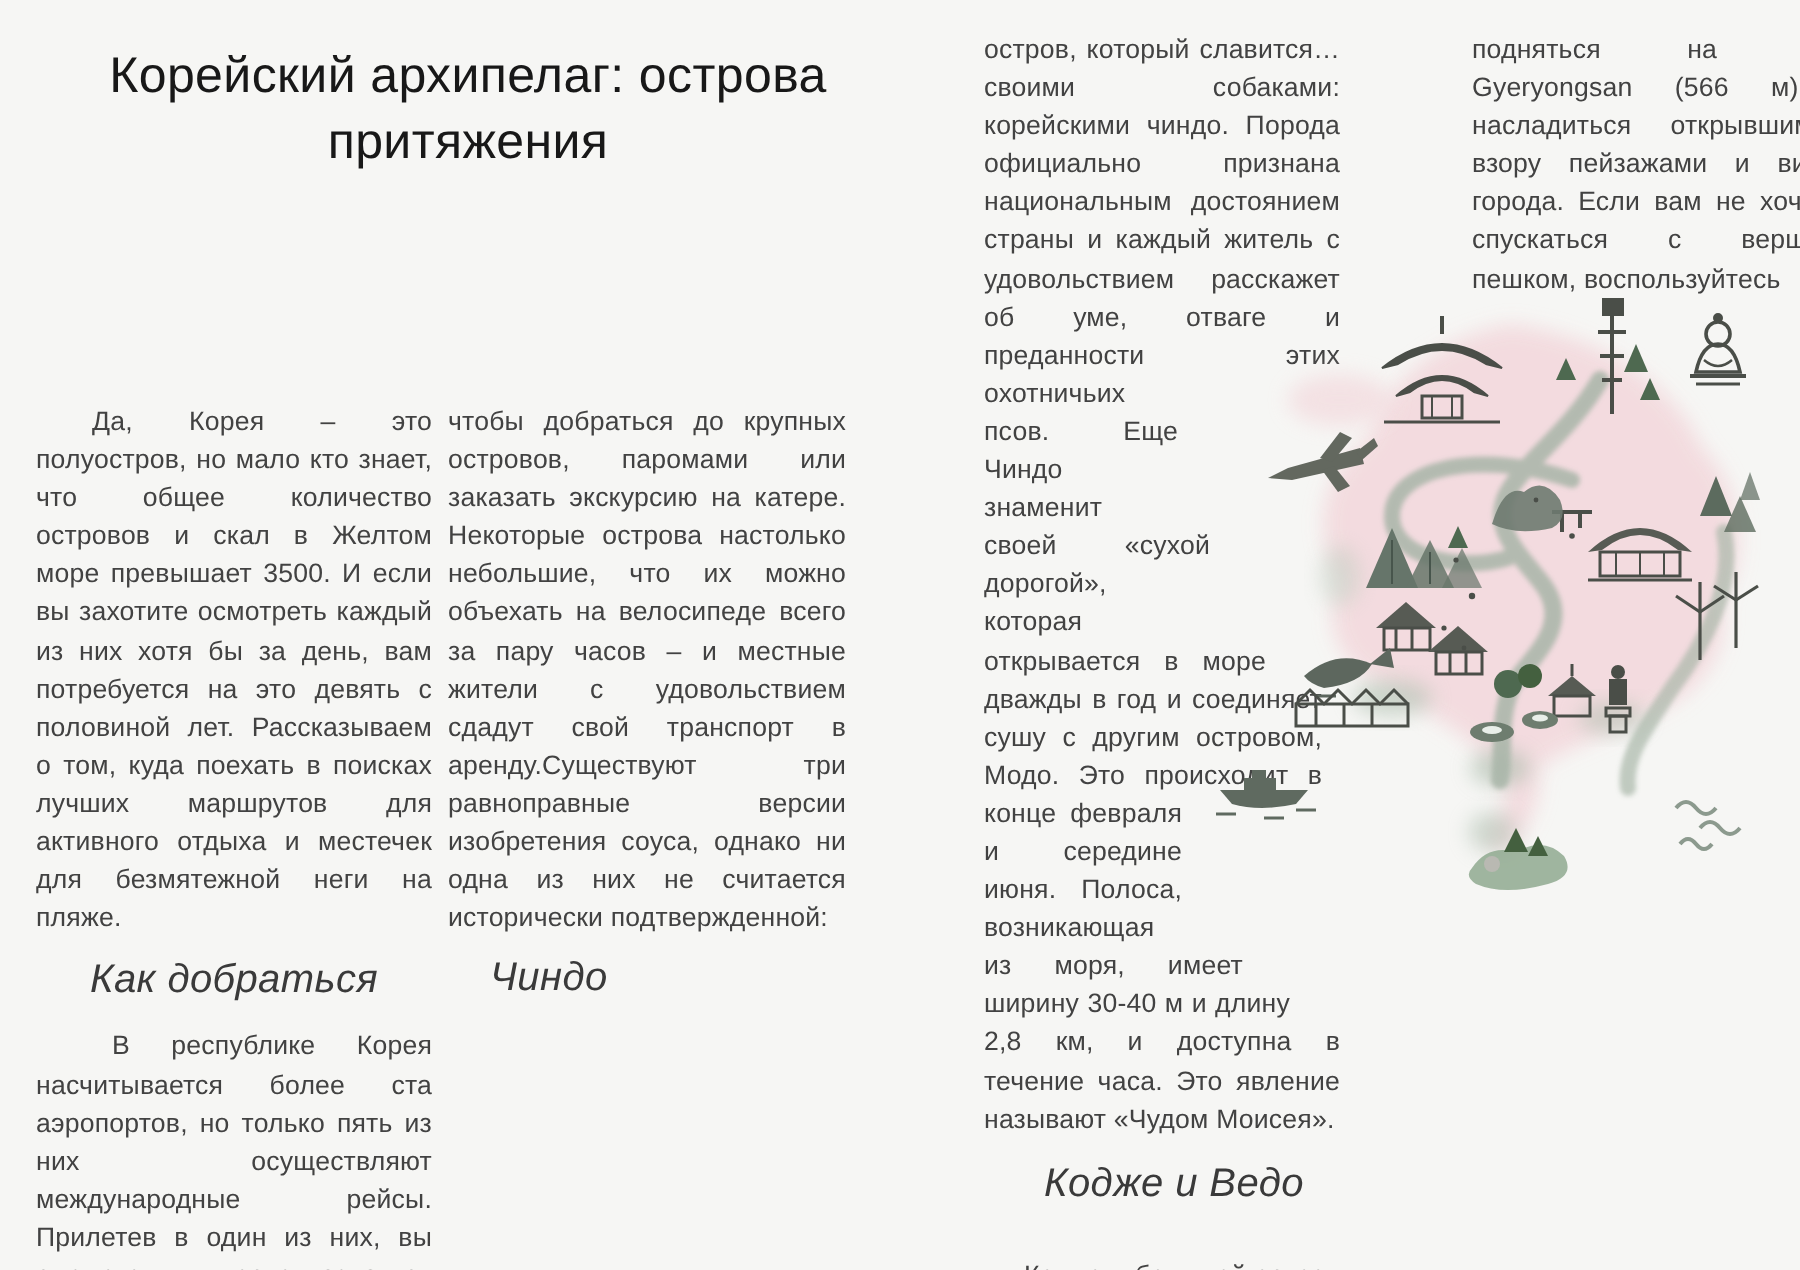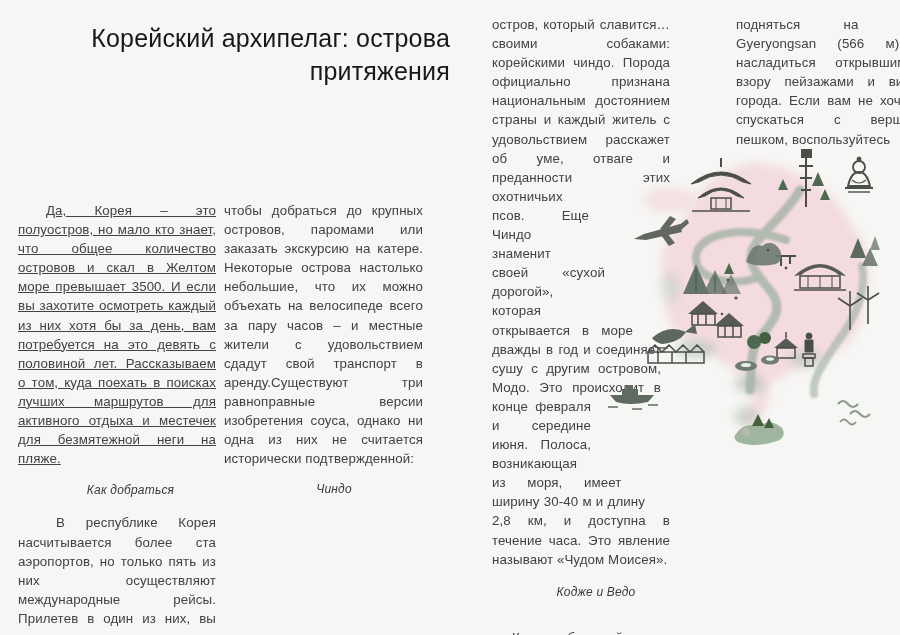--- a/index.html
+++ b/index.html
@@ -5,38 +5,38 @@
   html,body { margin:0; padding:0; background:#f5f5f3; }
   .page {
     position:relative; width:900px; height:635px; overflow:hidden;
     background:#f6f6f4;
     font-family:"Liberation Sans", sans-serif;
     color:#424242;
   }
   .title {
     position:absolute; left:18px; top:22px; width:432px; margin:0;
     font-size:25px; line-height:33px; font-weight:500; letter-spacing:.2px;
-    color:#181818; text-align:right;
+    color:#181818; text-align:center;
   }
   .col {
     position:absolute; font-size:13.3px; line-height:19.1px;
     text-align:justify; letter-spacing:.1px; hyphens:auto;
   }
   .col p { margin:0; }
   .c1 { left:18px;  top:201px; width:198px; }
   .c2 { left:224px; top:201px; width:199px; }
   .c3 { left:492px; top:15px;  width:178px; height:575px; }
   .c4a{ left:736px; top:15px;  width:192px; }
   .c4b{ left:696px; top:492px; width:192px; }
   .ti20 { text-indent:20px; }
-  .ti28 { text-indent:28px;text-decoration:underline; }
+  .ti28 { text-indent:28px; }
   .ti38 { text-indent:38px; }
   .h {
-    font-style:italic; font-weight:500; font-size:12px; color:#3a3a3a;
-    text-align:center; letter-spacing:.2px;
+    font-style:italic; font-weight:500; font-size:20px; color:#3a3a3a;
+    text-align:left; letter-spacing:.2px;
   }
   .h1i { margin:13px 0 13px 27px; }
   .h2i { margin:12px 0 18px 21px; }
   .h3i { margin:14px 0 26px 30px; }
   .wrapshape {
     float:right; width:92px; height:570px; shape-margin:3px;
     shape-outside: polygon(92px 0, 92px 183px, 14px 188px, 14px 240px,
       30px 244px, 30px 285px, 58px 290px, 58px 305px, 86px 310px, 86px 393px,
       16px 398px, 16px 452px, 50px 456px, 50px 468px, 70px 471px, 70px 480px,
       92px 484px, 92px 570px);

